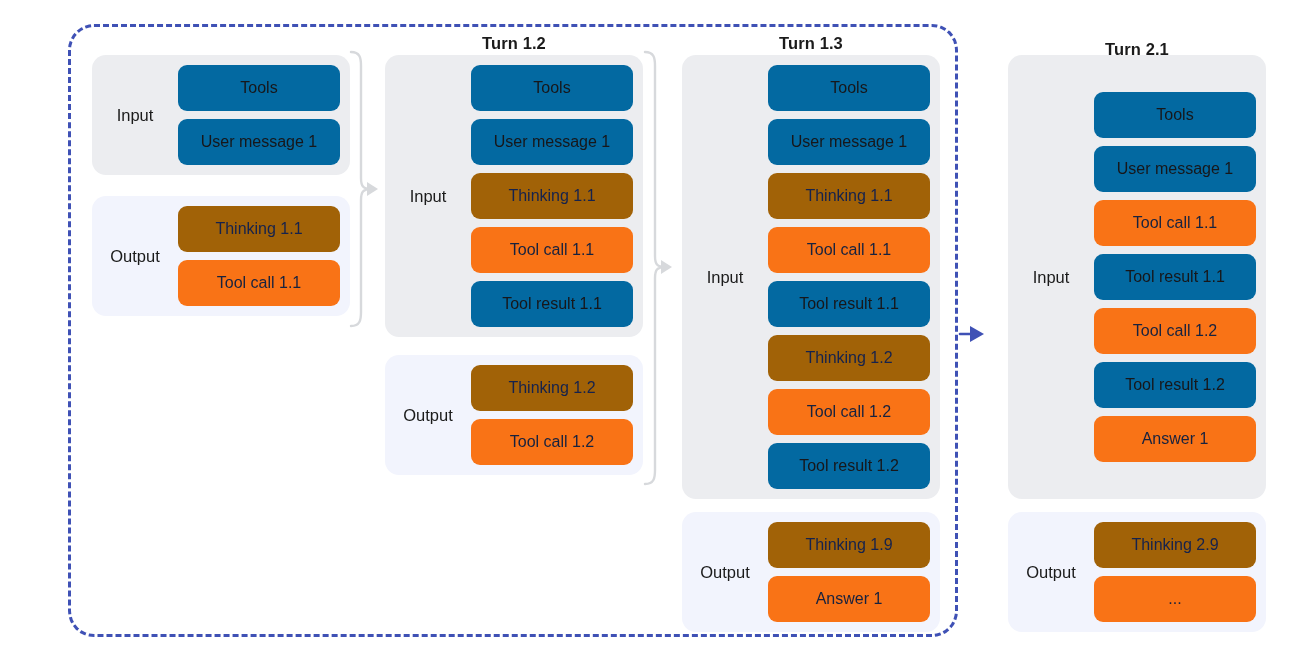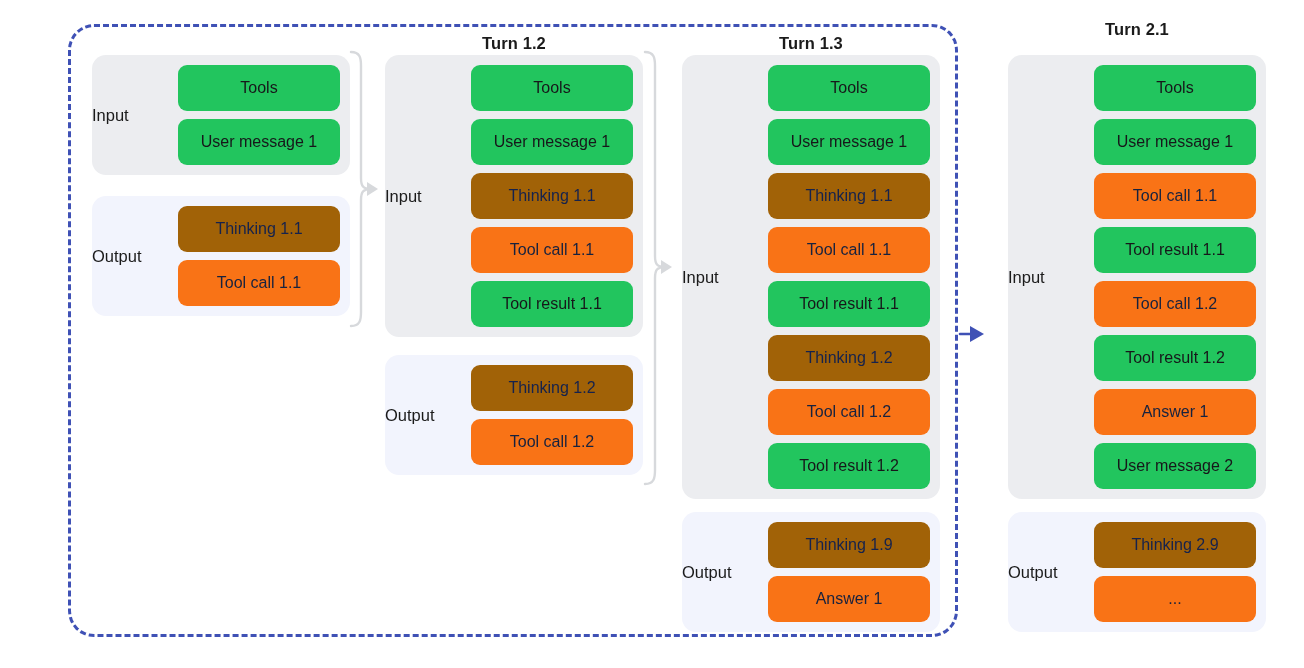--- a/index.html
+++ b/index.html
@@ -35,39 +35,39 @@
     position:absolute;left:0;width:100%;
     border-radius:14px;
     box-sizing:border-box;
     display:flex;align-items:center;
   }
   .group.input{background:#ecedf0;}
   .group.output{background:#f2f4fd;}
 
   .group-label{
     width:86px;flex:0 0 86px;
-    text-align:left;
+    text-align:center;
     font-size:16.5px;font-weight:400;color:#1b1b1b;
     white-space:nowrap;
   }
   .chips{
     flex:1 1 auto;
     display:flex;flex-direction:column;
     gap:8px;
     padding:10px 10px 10px 0;
     box-sizing:border-box;
   }
   .chip{
     height:46px;border-radius:9px;
     display:flex;align-items:center;justify-content:center;
     font-size:16px;font-weight:400;color:#17171a;
     white-space:nowrap;
     box-sizing:border-box;
   }
-  .chip.gray{background:#22c55e;}
+  .chip.gray{background:#0369a1;}
   .chip.blue{background:#a16207;color:#15224d;font-weight:400;}
   .chip.lightblue{background:#f97316;color:#17223f;}
 
   
   .brace{position:absolute;}
   .brace svg{display:block;overflow:visible;}
 
   .blue-arrow{position:absolute;}
   .blue-arrow svg{display:block;overflow:visible;}
 </style>
@@ -133,32 +133,31 @@
         </div>
         <div class="group output" style="top: 512px; height: 120px;">
           <div class="group-label">Output</div>
           <div class="chips">
             <div class="chip blue">Thinking 1.9</div>
             <div class="chip lightblue">Answer 1</div>
           </div>
         </div>
       </div>
       <div class="column" style="left: 1008px; width: 258px; height: 668px;">
-        <div class="col-title" style="top: 20px;">Turn 2.1</div>
+        <div class="col-title" style="top: 40px;">Turn 2.1</div>
         <div class="group input" style="top: 55px; height: 444px;">
           <div class="group-label">Input</div>
           <div class="chips">
             <div class="chip gray">Tools</div>
             <div class="chip gray">User message 1</div>
             <div class="chip lightblue">Tool call 1.1</div>
             <div class="chip gray">Tool result 1.1</div>
             <div class="chip lightblue">Tool call 1.2</div>
             <div class="chip gray">Tool result 1.2</div>
             <div class="chip lightblue">Answer 1</div>
-            <div class="chip gray">User message 2</div>
           </div>
         </div>
         <div class="group output" style="top: 512px; height: 120px;">
           <div class="group-label">Output</div>
           <div class="chips">
             <div class="chip blue">Thinking 2.9</div>
             <div class="chip lightblue">...</div>
           </div>
         </div>
       </div>

